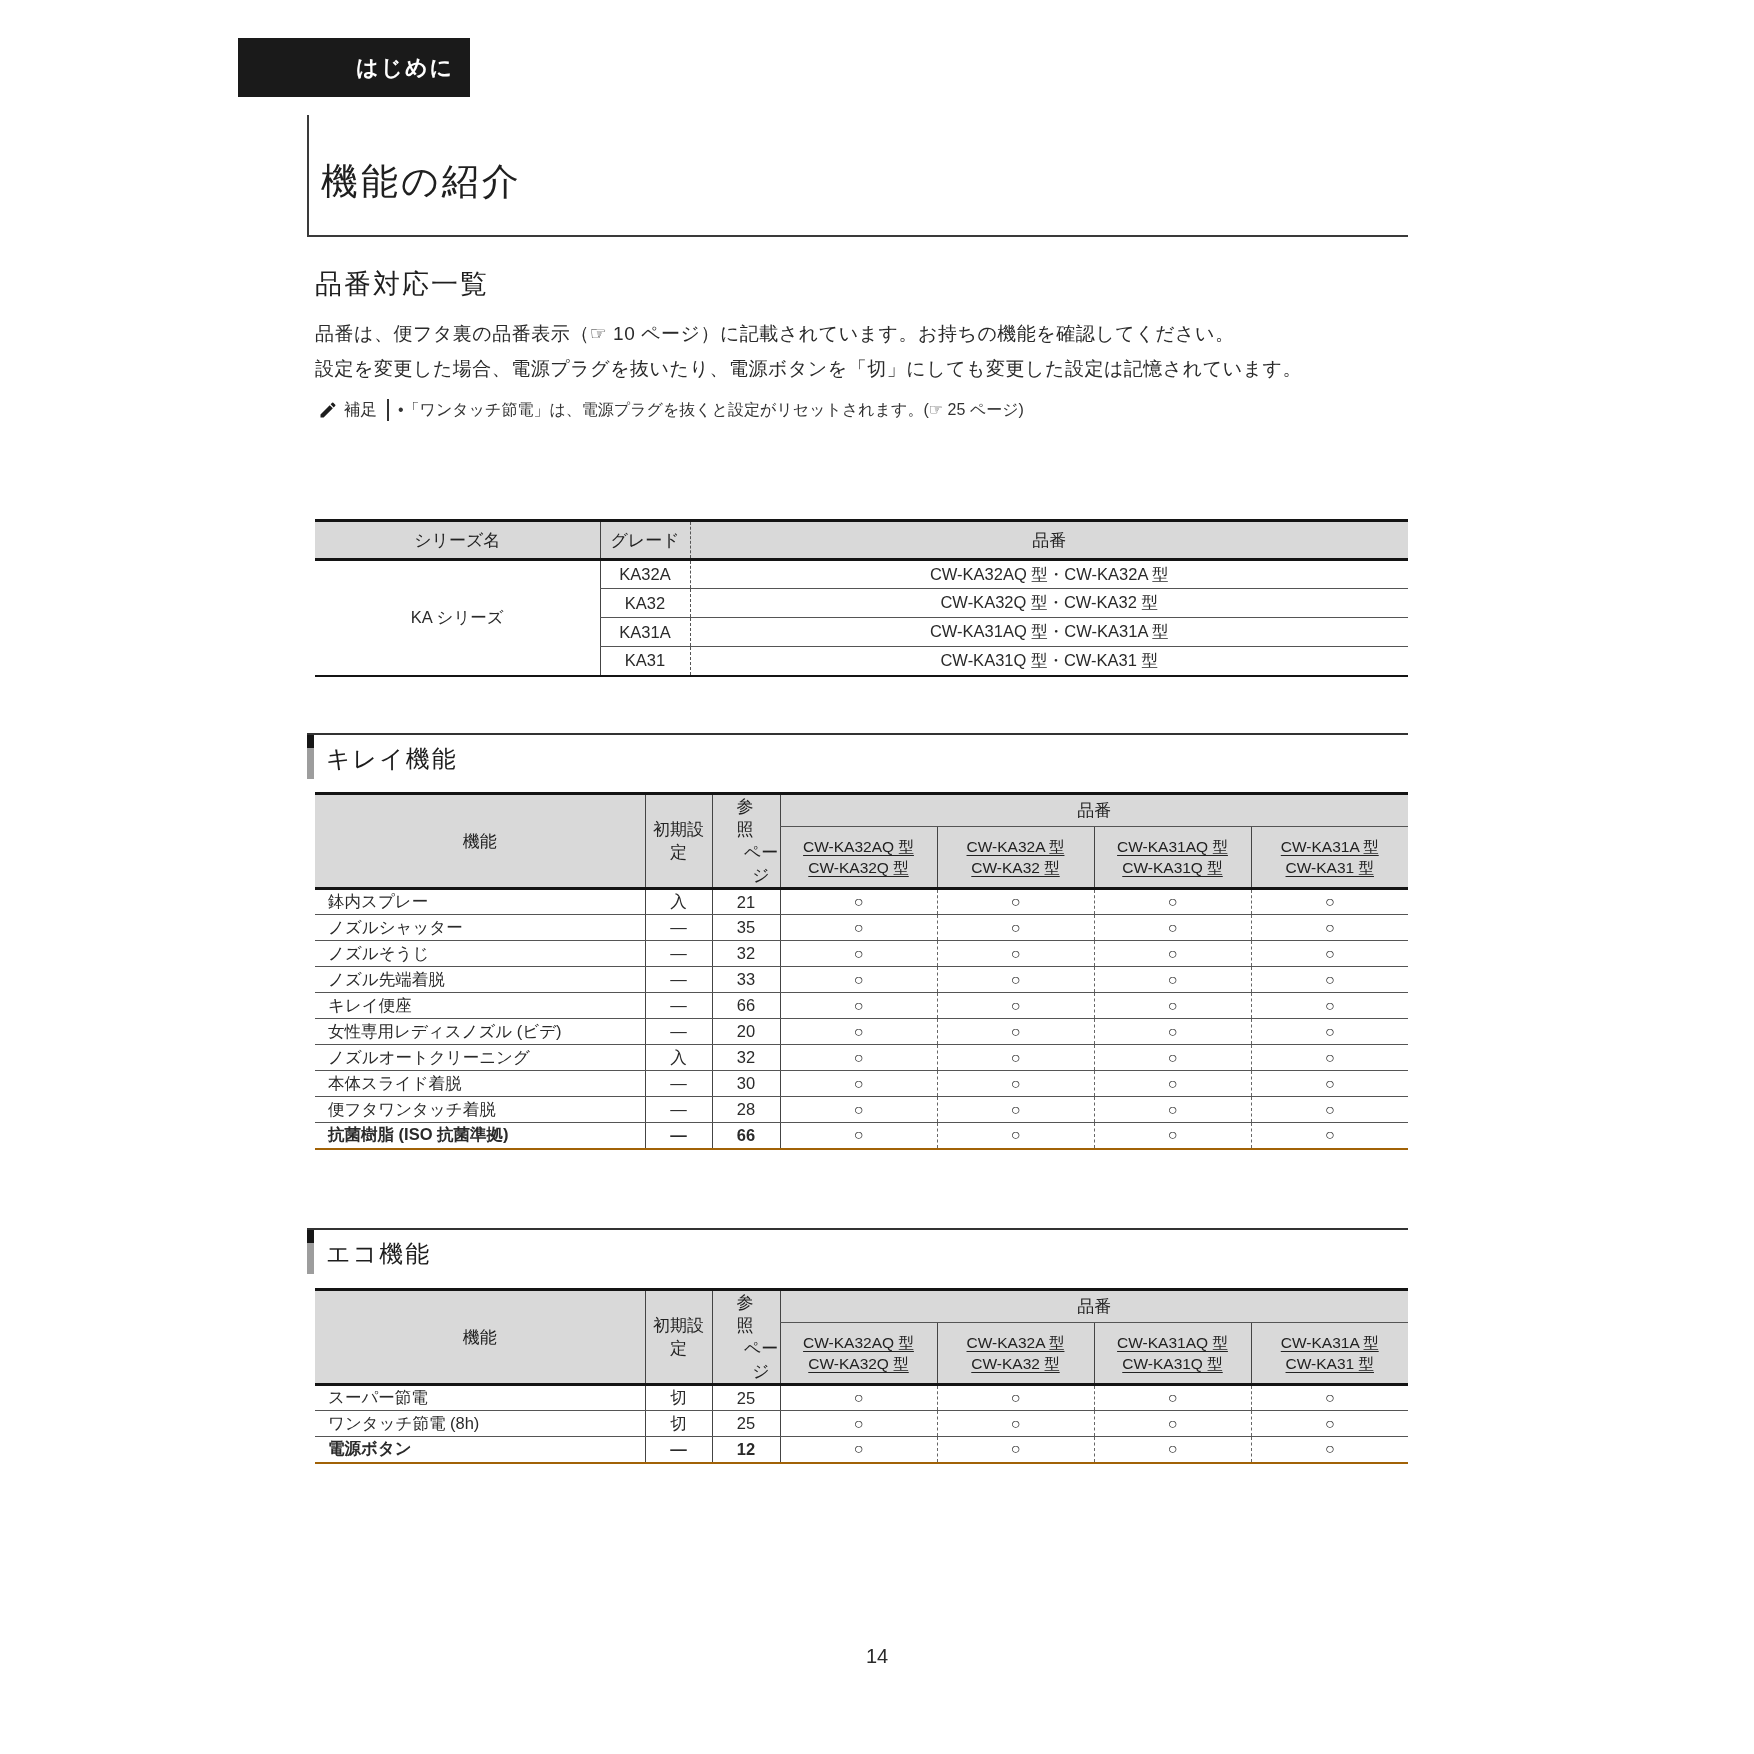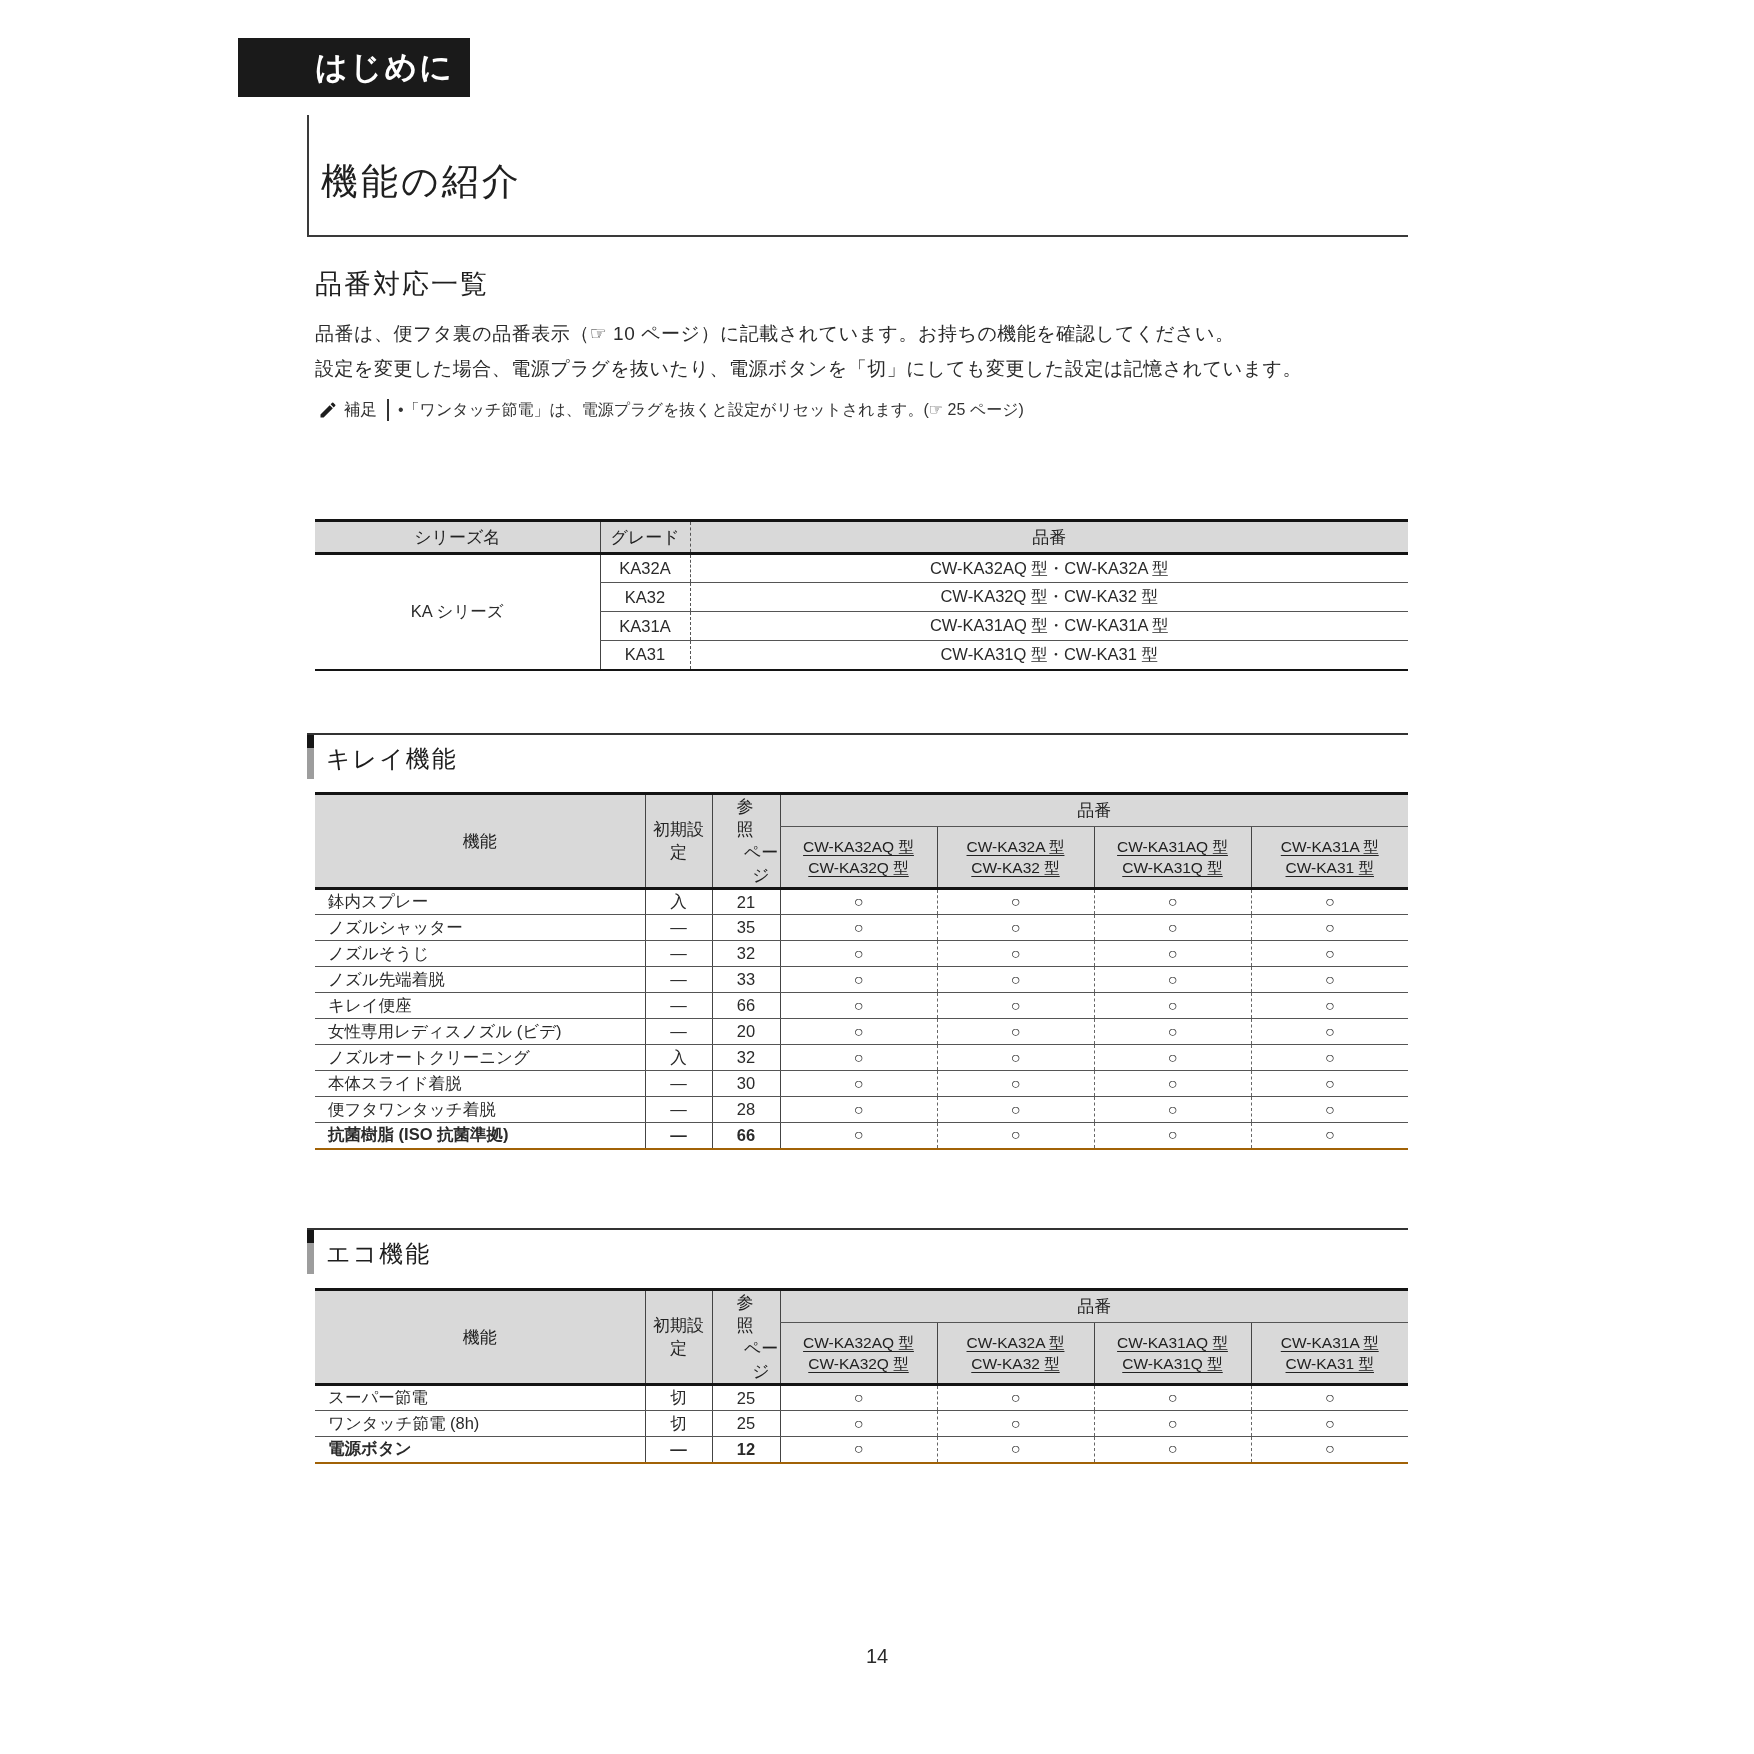--- a/index.html
+++ b/index.html
@@ -4,21 +4,21 @@
 <style>
   html,body{margin:0;padding:0;background:#fff;}
   #page{
     position:relative;width:1754px;height:1754px;background:#ffffff;overflow:hidden;
     font-family:"Liberation Sans","DejaVu Sans",sans-serif;color:#2a2a2a;
   }
   
   .tab-box{
     position:absolute;left:238px;top:38px;width:232px;height:59px;background:#1a1a1a;
     color:#fff;display:flex;align-items:center;justify-content:flex-end;
-    padding-right:16px;box-sizing:border-box;font-size:32px;font-weight:bold;letter-spacing:2px;
+    padding-right:16px;box-sizing:border-box;font-size:22px;font-weight:bold;letter-spacing:2px;
   }
   
   .title-block{
     position:absolute;left:307px;top:115px;width:1101px;height:122px;
     border-left:2px solid #3a3a3a;border-bottom:2px solid #3a3a3a;box-sizing:border-box;
   }
   .title-block .title{
     position:absolute;left:12px;top:42px;font-size:37px;font-weight:400;color:#1f1f1f;letter-spacing:3px;
   }
   
@@ -27,21 +27,21 @@
   .note-row{position:absolute;left:318px;top:399px;display:flex;align-items:center;font-size:16px;color:#333;}
   .note-row .pencil{width:20px;height:20px;margin-right:6px;}
   .note-row .note-label{font-size:16.5px;}
   .note-row .vbar{display:inline-block;width:2px;height:22px;background:#333;margin:0 9px 0 10px;}
   
   table{border-collapse:collapse;table-layout:fixed;}
   th,td{padding:0;box-sizing:border-box;}
   
   .series{position:absolute;left:315px;top:519px;width:1093px;}
   .series th{
-    height:33px;background:#d9d9d9;font-weight:400;font-size:17px;color:#222;
+    height:39px;background:#d9d9d9;font-weight:400;font-size:17px;color:#222;
     border-top:3px solid #141414;border-bottom:3px solid #141414;
   }
   .series td{height:29px;font-size:16.5px;text-align:center;color:#2a2a2a;border-bottom:1px solid #555;}
   .series .bl-solid{border-left:1px solid #444;margin-left:28px;}
   .series .bl-dash{border-left:1px dashed #555;}
   .series tr.last td{border-bottom:2px solid #141414;}
   .series td.series-name{border-bottom:2px solid #141414;}
   
   .feature-section{position:absolute;left:307px;width:1101px;border-top:2px solid #333;}
   .sec-bar{position:absolute;left:0;top:0;width:7px;height:44px;

